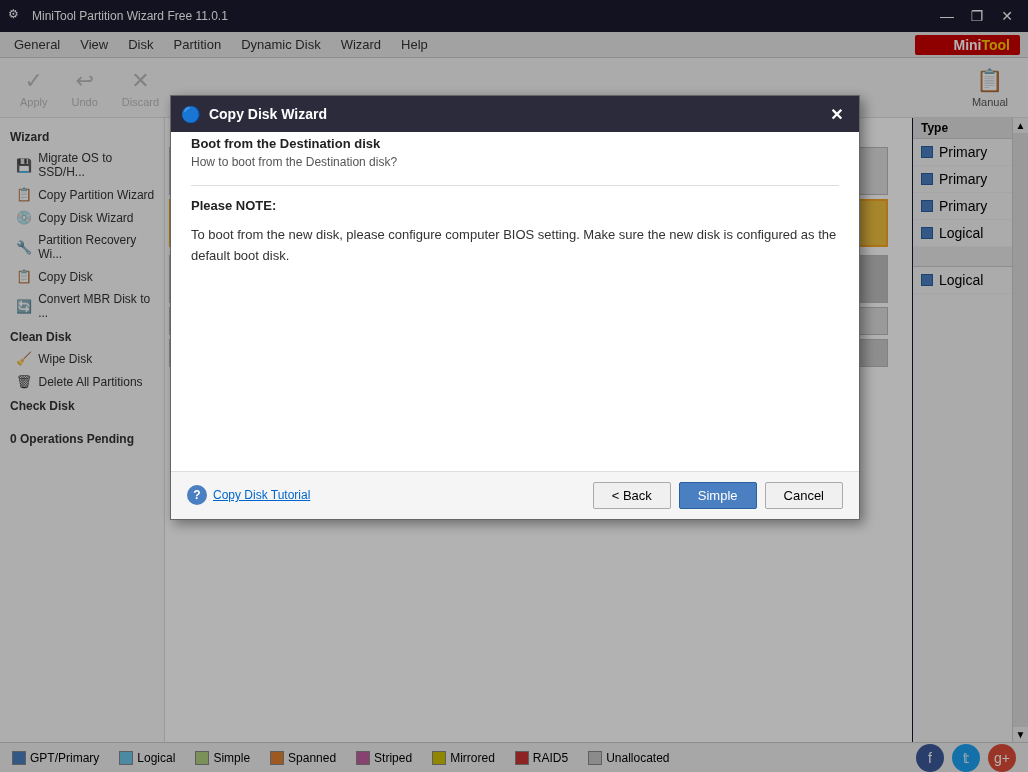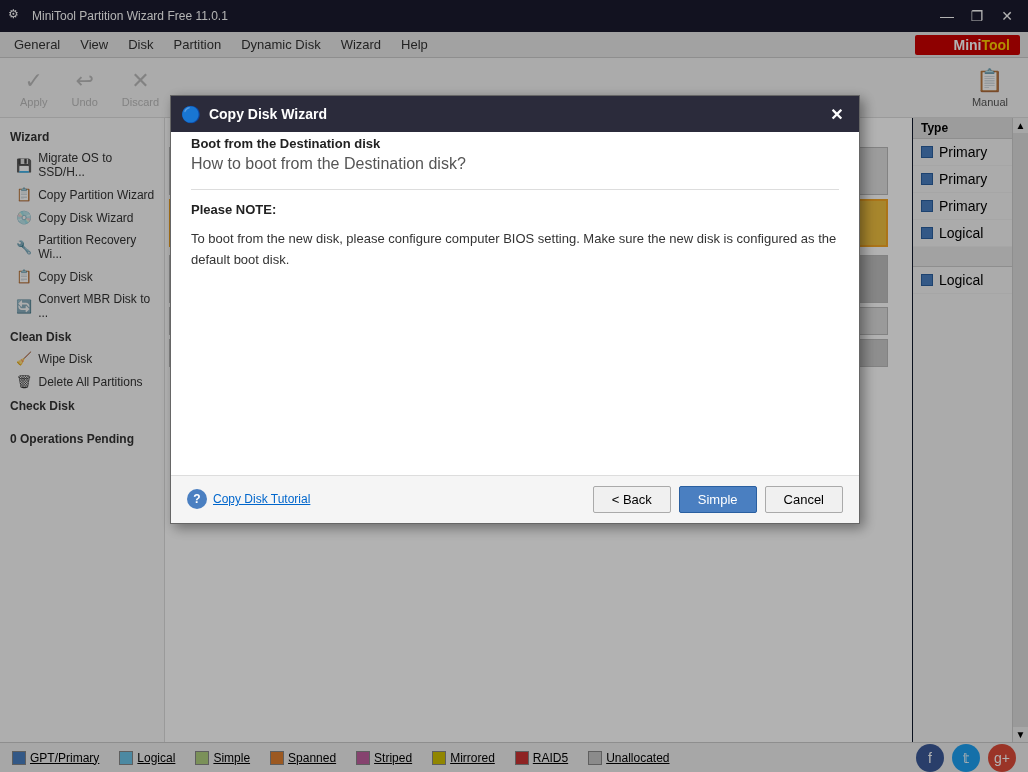--- a/index.html
+++ b/index.html
@@ -194,21 +194,21 @@
     }
 
     .modal-content {
       padding: 4px 20px;
     }
     .modal-section-header {
       font-weight: bold; font-size: 13px; color: #222;
       margin-bottom: 4px;
     }
     .modal-section-sub {
-      color: #555; font-size: 16px; margin-bottom: 16px;
+      color: #555; font-size: 12px; margin-bottom: 16px;
     }
     .modal-divider {
       border: none; border-top: 1px solid #ddd; margin: 12px 0;
     }
     .modal-note {
       font-weight: bold; font-size: 13px; color: #222; margin-bottom: 12px;
     }
     .modal-body-text {
       color: #333; font-size: 13px; line-height: 1.6;
     }
@@ -248,21 +248,21 @@
       height: 30px;
       background: #f0f0f0;
       border-top: 1px solid #ccc;
       display: flex;
       align-items: center;
       padding: 0 12px;
       font-size: 12px;
       gap: 20px;
     }
     .legend-item {
-      display: flex; align-items: center; gap: 4px; text-decoration: underline;
+      display: flex; align-items: center; gap: 4px;
     }
     .legend-box {
       width: 14px; height: 14px; border: 1px solid #888;
     }
     .social-icons { margin-left: auto; display: flex; gap: 8px; }
     .social-icon {
       width: 28px; height: 28px; border-radius: 50%;
       display: flex; align-items: center; justify-content: center;
       color: white; font-size: 14px; cursor: pointer;
     }

